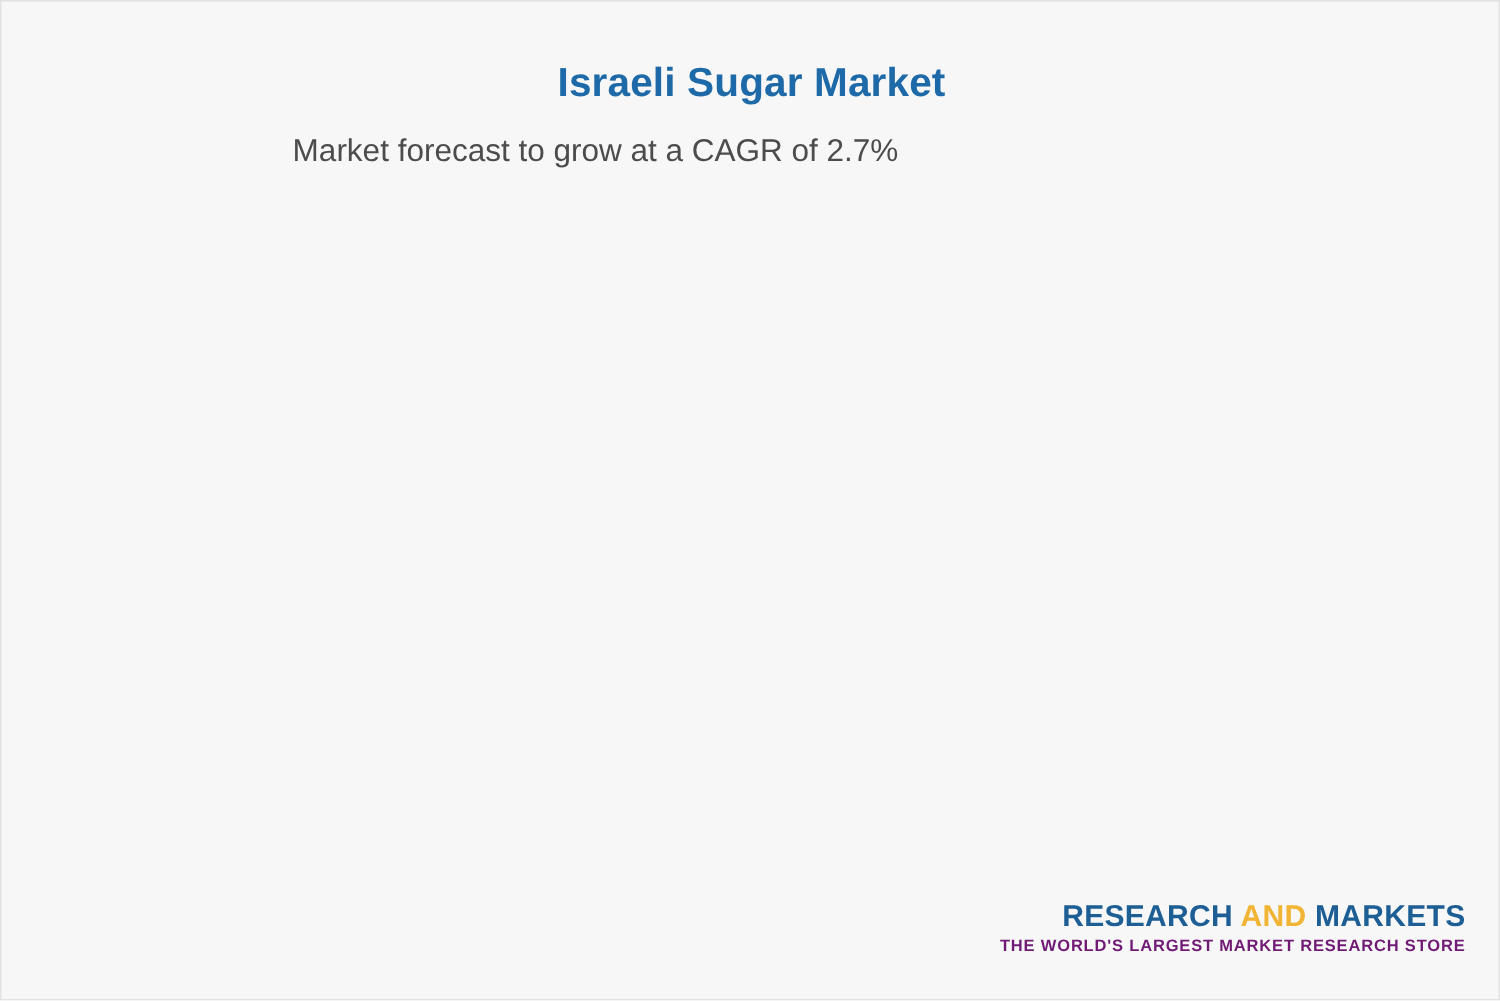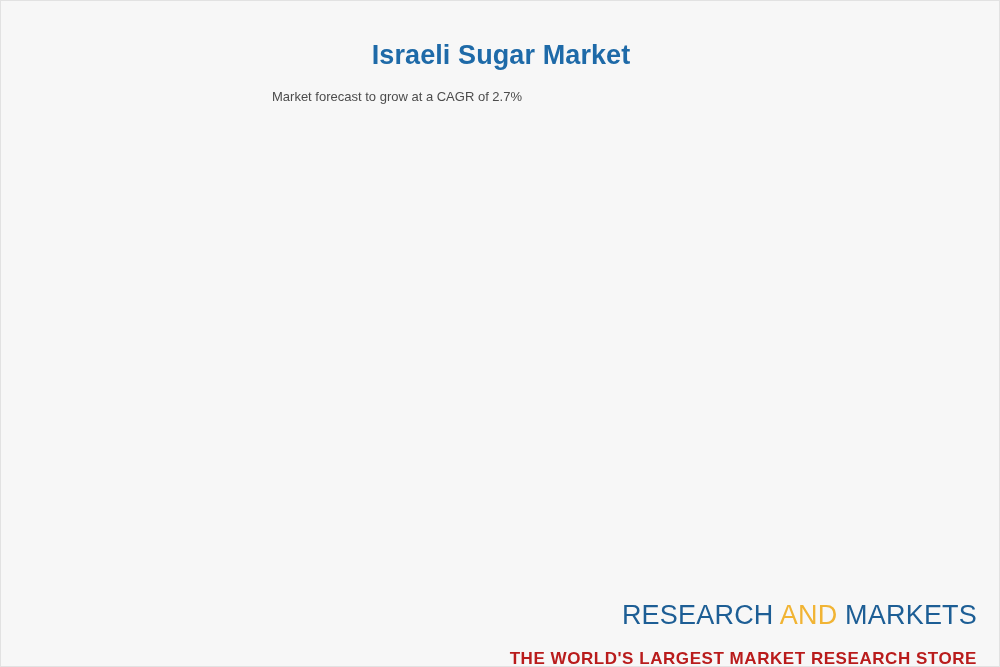--- a/index.html
+++ b/index.html
@@ -31,21 +31,21 @@
     font-weight: bold;
     color: #1e6aa8;
     letter-spacing: 0.1px;
   }
   #chart-subtitle {
     position: absolute;
     left: 0;
     top: 88px;
     width: 792px;
     text-align: center;
-    font-size: 13px;
+    font-size: 21px;
     font-weight: normal;
     color: #4c4c4c;
   }
 
   
   #plot-area {
     position: absolute;
     left: 0;
     top: 0;
     width: 1000px;
@@ -66,39 +66,39 @@
     color: #8c8c8c;
     letter-spacing: 0.1px;
   }
   #brand-logo {
     position: absolute;
     right: 22px;
     top: 600px;
     text-align: right;
   }
   #brand-wordmark {
-    font-size: 27px;
-    font-weight: normal;
+    font-size: 20px;
+    font-weight: bold;
     letter-spacing: 0.2px;
     line-height: 1.05;
     white-space: nowrap;
   }
   #brand-wordmark .w-research,
   #brand-wordmark .w-markets {
     color: #1d5e95;
   }
   #brand-wordmark .w-and {
     color: #f1b434;
   }
   #brand-tagline {
-    font-size: 17px;
+    font-size: 11px;
     font-weight: bold;
-    color: #b91c1c;
+    color: #701a75;
     letter-spacing: 0.55px;
-    margin-top: 20px;
+    margin-top: 3px;
     white-space: nowrap;
   }
 </style>
 </head>
 <body>
 
 <div id="canvas">
 
   <div id="chart-title">Israeli Sugar Market</div>
 

